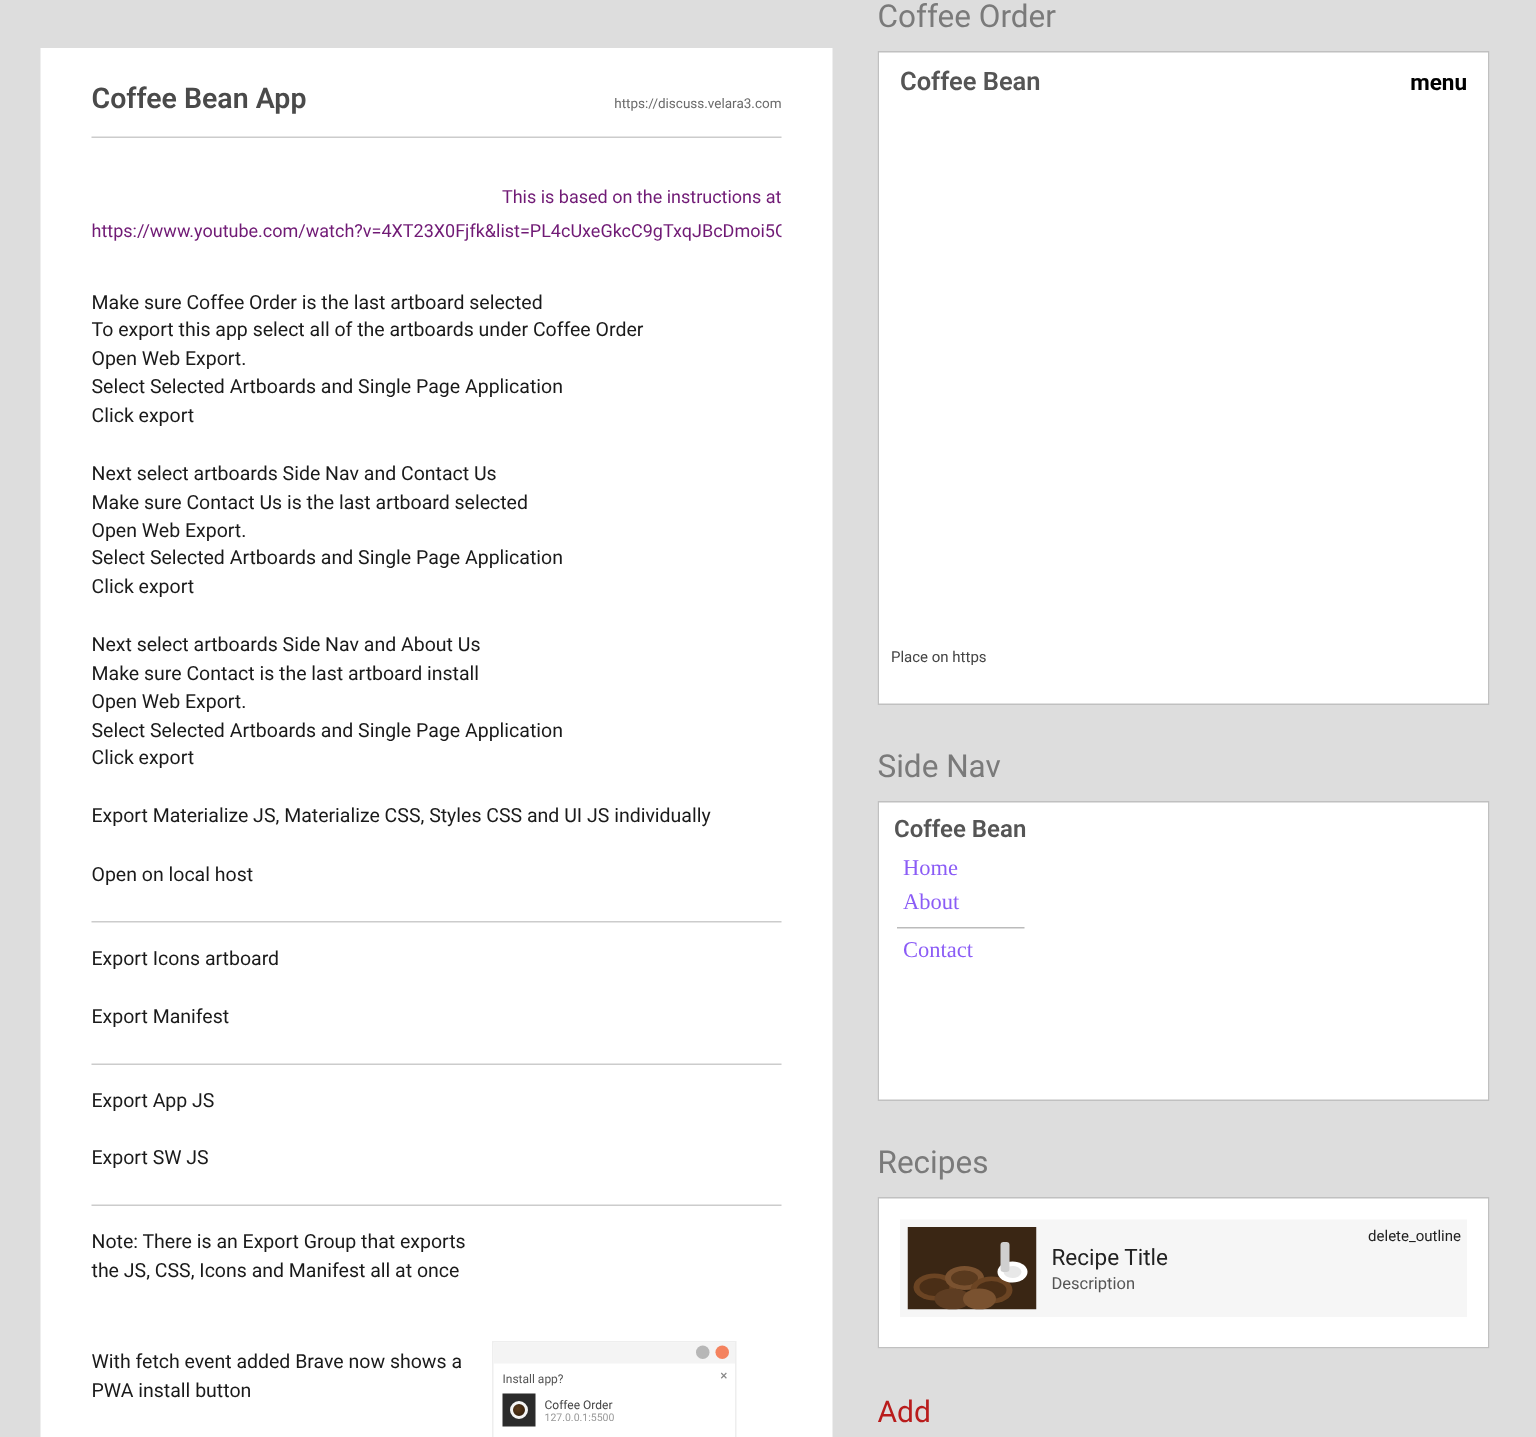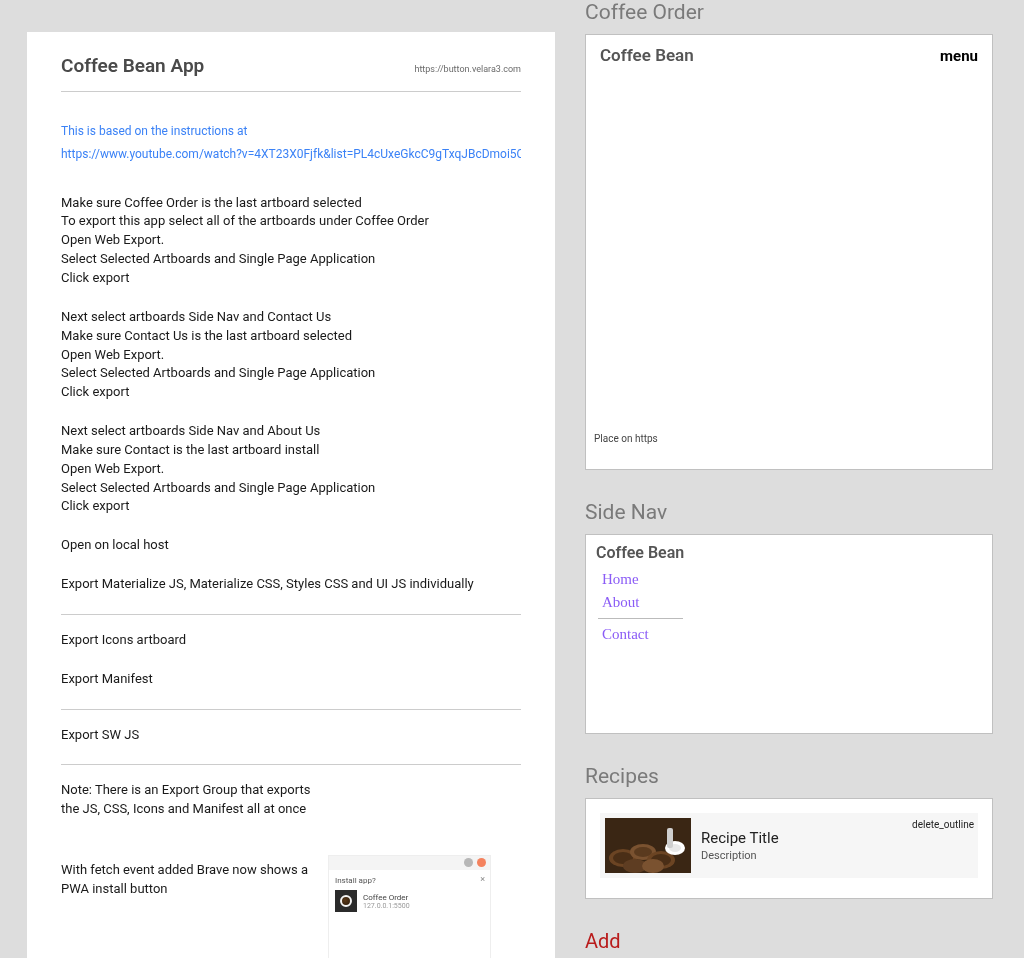--- a/index.html
+++ b/index.html
@@ -42,24 +42,25 @@
   .doc-link {
     font-size: 9px;
     color: #6a6a6a;
   }
   .intro {
     margin-top: 28px;
     margin-bottom: 28px;
   }
   .intro-line {
     font-size: 12px;
-    color: #3b82f6;
+    color: #701a75;
     line-height: 1.9;
     white-space: nowrap;
     overflow: hidden;
+    text-align: right;
   }
   .steps {
     margin-top: 10px;
   }
   .step-block {
     margin-bottom: 20px;
   }
   .step-line {
     font-size: 13px;
     color: #1a1a1a;
@@ -251,21 +252,21 @@
   }
 </style>
 </head>
 <body>
 
 <div class="container">
 
   <div class="left-col">
     <div class="doc-header">
       <div class="doc-title">Coffee Bean App</div>
-      <div class="doc-link">https://button.velara3.com</div>
+      <div class="doc-link">https://discuss.velara3.com</div>
     </div>
 
     <div class="intro">
       <div class="intro-line">This is based on the instructions at</div>
       <div class="intro-line">https://www.youtube.com/watch?v=4XT23X0Fjfk&amp;list=PL4cUxeGkcC9gTxqJBcDmoi5Q2pzDusSL7</div>
     </div>
 
     <div class="steps">
       <div class="step-block">
         <div class="step-line">Make sure Coffee Order is the last artboard selected</div>
@@ -282,38 +283,41 @@
         <div class="step-line">Click export</div>
       </div>
       <div class="step-block">
         <div class="step-line">Next select artboards Side Nav and About Us</div>
         <div class="step-line">Make sure Contact is the last artboard install</div>
         <div class="step-line">Open Web Export.</div>
         <div class="step-line">Select Selected Artboards and Single Page Application</div>
         <div class="step-line">Click export</div>
       </div>
       <div class="step-block">
+        <div class="step-line">Export Materialize JS, Materialize CSS, Styles CSS and UI JS individually</div>
+      </div>
+      <div class="step-block">
         <div class="step-line">Open on local host</div>
-      </div>
-      <div class="step-block">
-        <div class="step-line">Export Materialize JS, Materialize CSS, Styles CSS and UI JS individually</div>
       </div>
     </div>
 
     <hr class="hr">
 
     <div class="step-block">
       <div class="step-line">Export Icons artboard</div>
     </div>
     <div class="step-block">
       <div class="step-line">Export Manifest</div>
     </div>
 
     <hr class="hr">
 
+    <div class="step-block">
+      <div class="step-line">Export App JS</div>
+    </div>
     <div class="step-block">
       <div class="step-line">Export SW JS</div>
     </div>
 
     <hr class="hr">
 
     <div class="note-block">
       <div class="note-line">Note: There is an Export Group that exports</div>
       <div class="note-line">the JS, CSS, Icons and Manifest all at once</div>
     </div>

